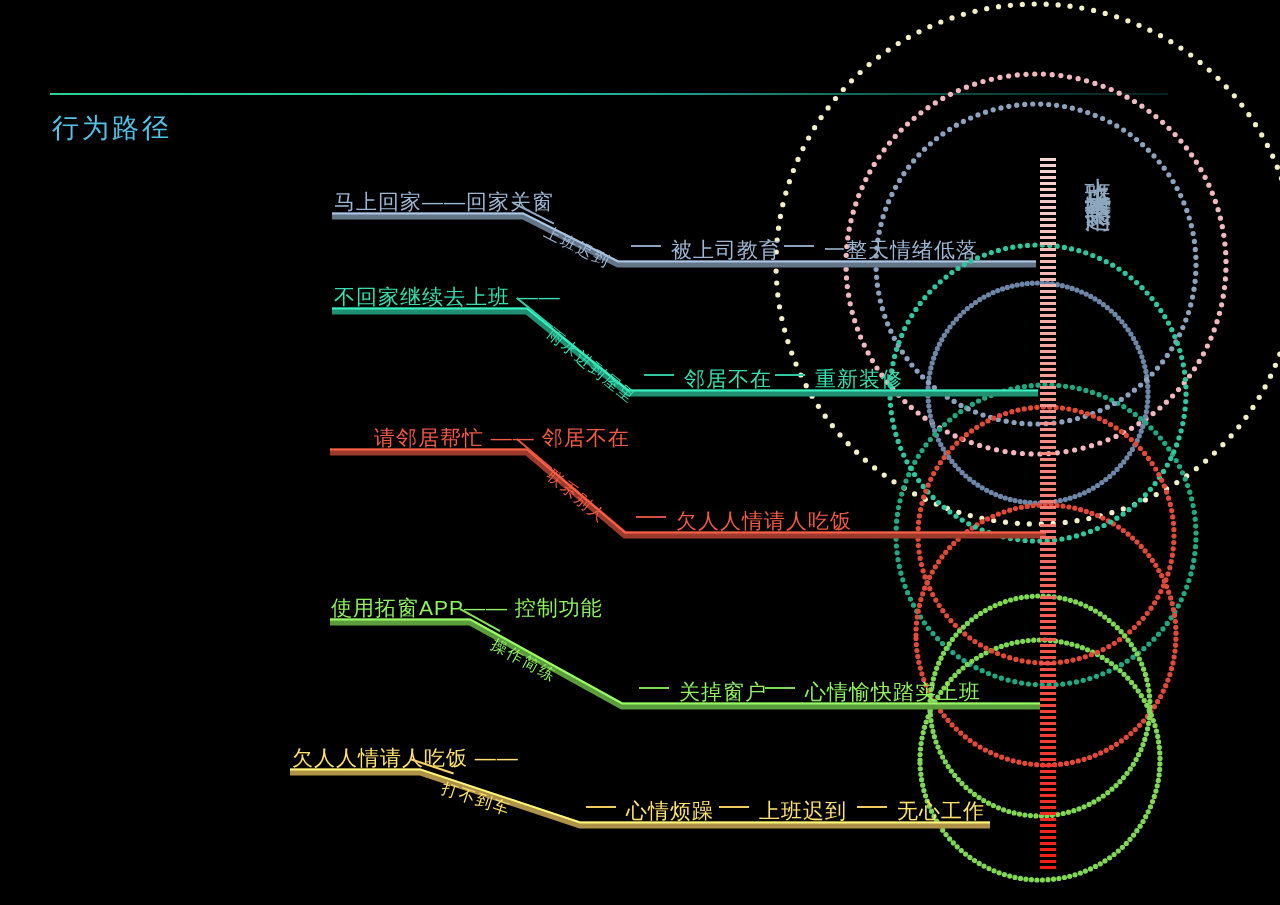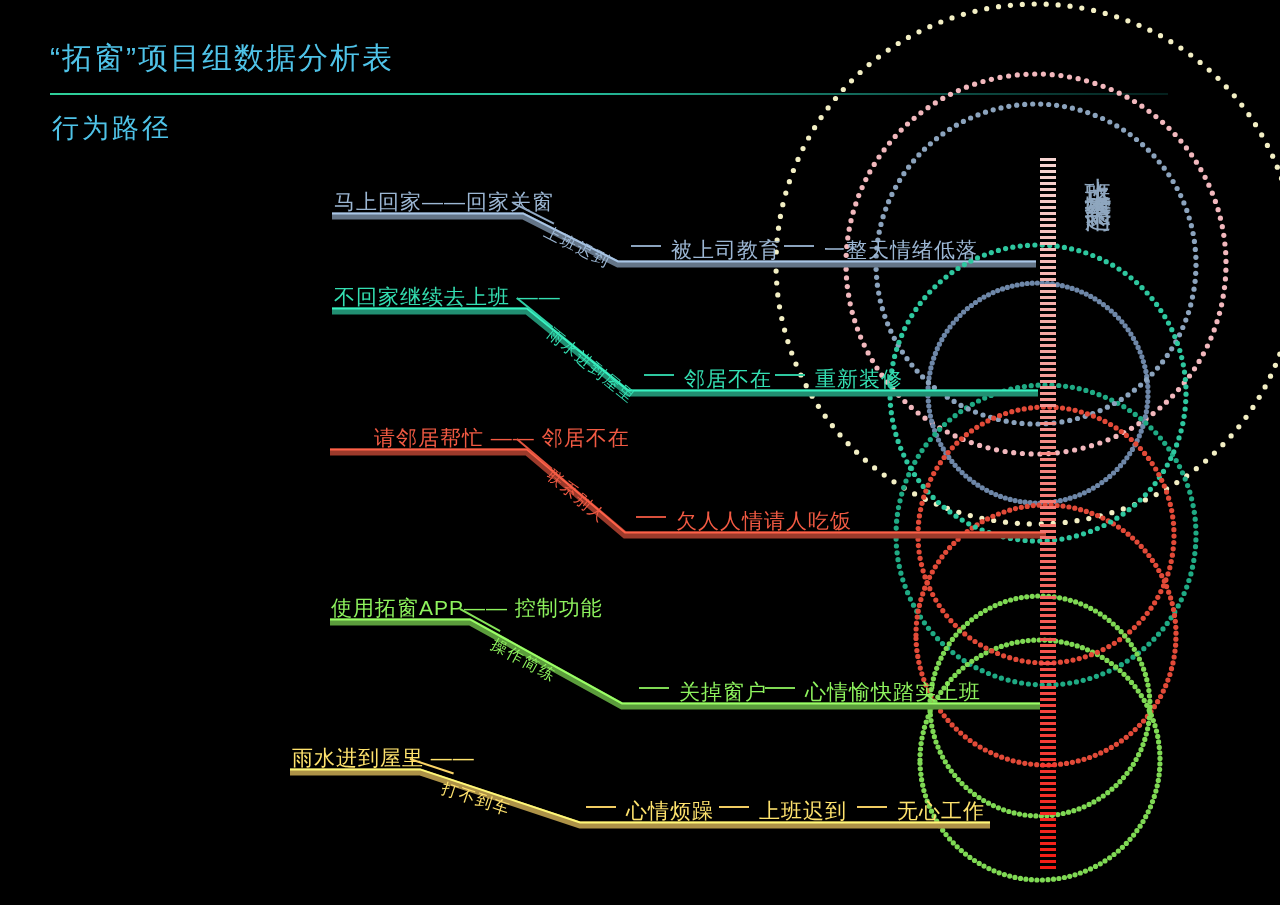--- a/index.html
+++ b/index.html
@@ -83,21 +83,20 @@
   .dash {
     position: absolute;
     height: 1.5px;
   }
 </style>
 </head>
 <body>
 
 <div id="stage">
 
-  <div class="header-title">“拓窗”项目组数据分析表</div>
   <div class="header-rule"></div>
   <div class="header-sub">行为路径</div>
 
   <svg class="path-svg" id="diagram" viewBox="0 0 1280 905" width="1280" height="905">
       <g>
         <circle cx="776.0" cy="264.0" r="2.6" fill="#f3efc4"></circle>
         <circle cx="776.3" cy="252.0" r="2.6" fill="#f3efc4"></circle>
         <circle cx="777.1" cy="240.1" r="2.6" fill="#f3efc4"></circle>
         <circle cx="778.5" cy="228.2" r="2.6" fill="#f3efc4"></circle>
         <circle cx="780.4" cy="216.4" r="2.6" fill="#f3efc4"></circle>
@@ -1606,21 +1605,21 @@
       <div class="dash" style="left: 517px; top: 438px; width: 46px; background: rgb(227, 84, 63); transform: rotate(40.3deg); transform-origin: 0px 50%;"></div>
       <div class="lbl" style="left: 676px; top: 507px; color: rgb(242, 90, 67);">欠人人情请人吃饭</div>
       <div class="dash" style="left: 636px; top: 516px; width: 30px; background: rgb(216, 80, 60);"></div>
       <div class="lbl" style="left: 331px; top: 594px; color: rgb(142, 243, 94);">使用拓窗APP—— 控制功能</div>
       <div class="lbl diag" style="left: 492px; top: 633.12px; color: rgb(142, 243, 94); transform: rotate(28.9deg);">操作简练</div>
       <div class="dash" style="left: 460px; top: 608px; width: 46px; background: rgb(133, 228, 88); transform: rotate(28.9deg); transform-origin: 0px 50%;"></div>
       <div class="lbl" style="left: 679px; top: 678px; color: rgb(142, 243, 94);">关掉窗户</div>
       <div class="dash" style="left: 639px; top: 687px; width: 30px; background: rgb(127, 217, 84);"></div>
       <div class="lbl" style="left: 805px; top: 678px; color: rgb(142, 243, 94);">心情愉快踏实上班</div>
       <div class="dash" style="left: 765px; top: 687px; width: 30px; background: rgb(127, 217, 84);"></div>
-      <div class="lbl" style="left: 292px; top: 744px; color: rgb(255, 227, 110);">雨水进到屋里  ——</div>
+      <div class="lbl" style="left: 292px; top: 744px; color: rgb(255, 227, 110);">欠人人情请人吃饭  ——</div>
       <div class="lbl diag" style="left: 442px; top: 777.54px; color: rgb(255, 227, 110); transform: rotate(18.3deg);">打不到车</div>
       <div class="dash" style="left: 410px; top: 758px; width: 46px; background: rgb(252, 213, 103); transform: rotate(18.3deg); transform-origin: 0px 50%;"></div>
       <div class="lbl" style="left: 626px; top: 797px; color: rgb(255, 227, 110);">心情烦躁</div>
       <div class="dash" style="left: 586px; top: 806px; width: 30px; background: rgb(240, 203, 98);"></div>
       <div class="lbl" style="left: 759px; top: 797px; color: rgb(255, 227, 110);">上班迟到</div>
       <div class="dash" style="left: 719px; top: 806px; width: 30px; background: rgb(240, 203, 98);"></div>
       <div class="lbl" style="left: 897px; top: 797px; color: rgb(255, 227, 110);">无心工作</div>
       <div class="dash" style="left: 857px; top: 806px; width: 30px; background: rgb(240, 203, 98);"></div>
     </div>
 </div>

